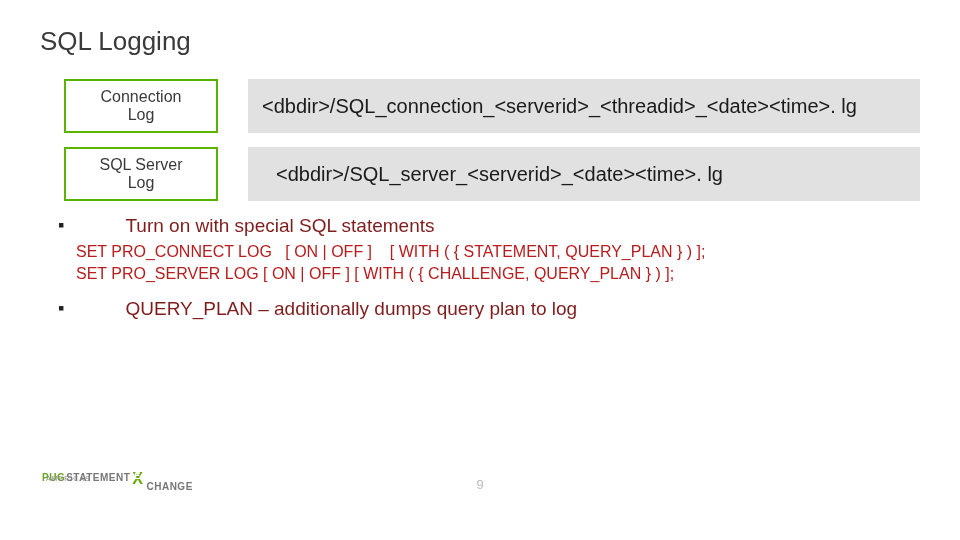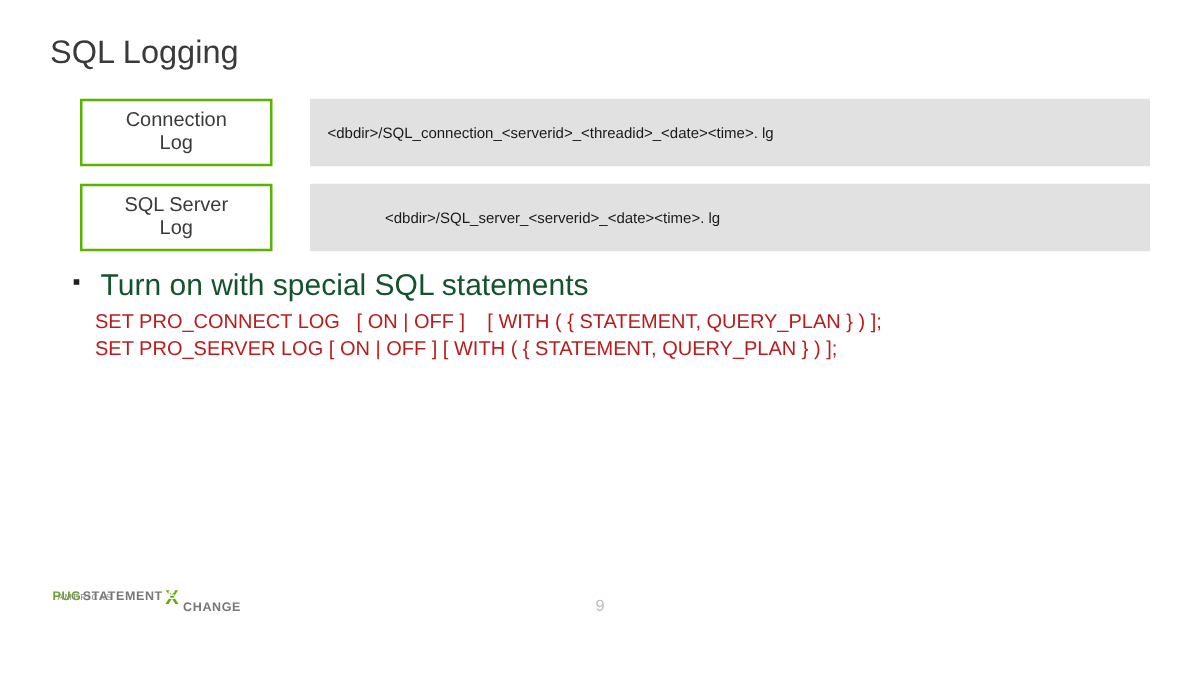--- a/index.html
+++ b/index.html
@@ -15,28 +15,28 @@
     display: flex; align-items: center; justify-content: center;
     text-align: center;
     font-size: 16px; color: #3a3a3a; line-height: 1.15;
     padding: 2px 4px;
   }
   .path-box {
     flex: 1; margin-left: 30px;
     background: #e1e1e1;
     display: flex; align-items: center;
     padding: 0 14px;
-    font-size: 12px; color: #1a1a1a;
+    font-size: 20px; color: #1a1a1a;
   }
-  .indent-path { padding-left: 60px; }
+  .indent-path { padding-left: 28px; }
 
   ul.bullets { list-style: none; margin: 14px 0 0 18px; }
   ul.bullets > li { margin-bottom: 14px; }
   .b-marker { display: inline-block; width: 18px; vertical-align: top; font-size: 18px; color: #222; }
-  .b-text { display: inline-block; font-size: 24px; color: #14532d; vertical-align: top; max-width: 860px; }
+  .b-text { display: inline-block; font-size: 19px; color: #7f1d1d; vertical-align: top; max-width: 860px; margin-left: 45px; }
   .code-lines { margin: 4px 0 0 18px; font-size: 16px; color: #b91c1c; line-height: 1.35; }
   .code-lines div { white-space: pre; }
 
   .footer {
     position: absolute; left: 42px; bottom: 18px;
     display: flex; align-items: center;
     font-size: 10px; letter-spacing: 0.5px;
   }
   .footer .pug { color: #6aa329; font-weight: 700; }
   .footer .challenge { color: #777; font-weight: 700; margin-left: 1px; }
@@ -65,22 +65,26 @@
     <div class="label-box">SQL Server<br>Log</div>
     <div class="path-box indent-path">&lt;dbdir&gt;/SQL_server_&lt;serverid&gt;_&lt;date&gt;&lt;time&gt;. lg</div>
   </div>
 
   <ul class="bullets">
     <li>
       <span class="b-marker">▪</span>
       <span class="b-text">Turn on with special SQL statements</span>
       <div class="code-lines">
         <div>SET PRO_CONNECT LOG   [ ON | OFF ]    [ WITH ( { STATEMENT, QUERY_PLAN } ) ];</div>
-        <div>SET PRO_SERVER LOG [ ON | OFF ] [ WITH ( { STATEMENT, QUERY_PLAN } ) ];</div>
+        <div>SET PRO_SERVER LOG [ ON | OFF ] [ WITH ( { CHALLENGE, QUERY_PLAN } ) ];</div>
       </div>
+    </li>
+    <li>
+      <span class="b-marker">▪</span>
+      <span class="b-text">QUERY_PLAN – additionally dumps query plan to log</span>
     </li>
   </ul>
 
   <div class="footer">
     <span class="pug">PUG</span>
     <span class="challenge">STATEMENT</span>
     <span class="x-wrap">
       <span class="x-bg">X</span><span class="x-e">E</span>
     </span>
     <span class="change">CHANGE</span>

